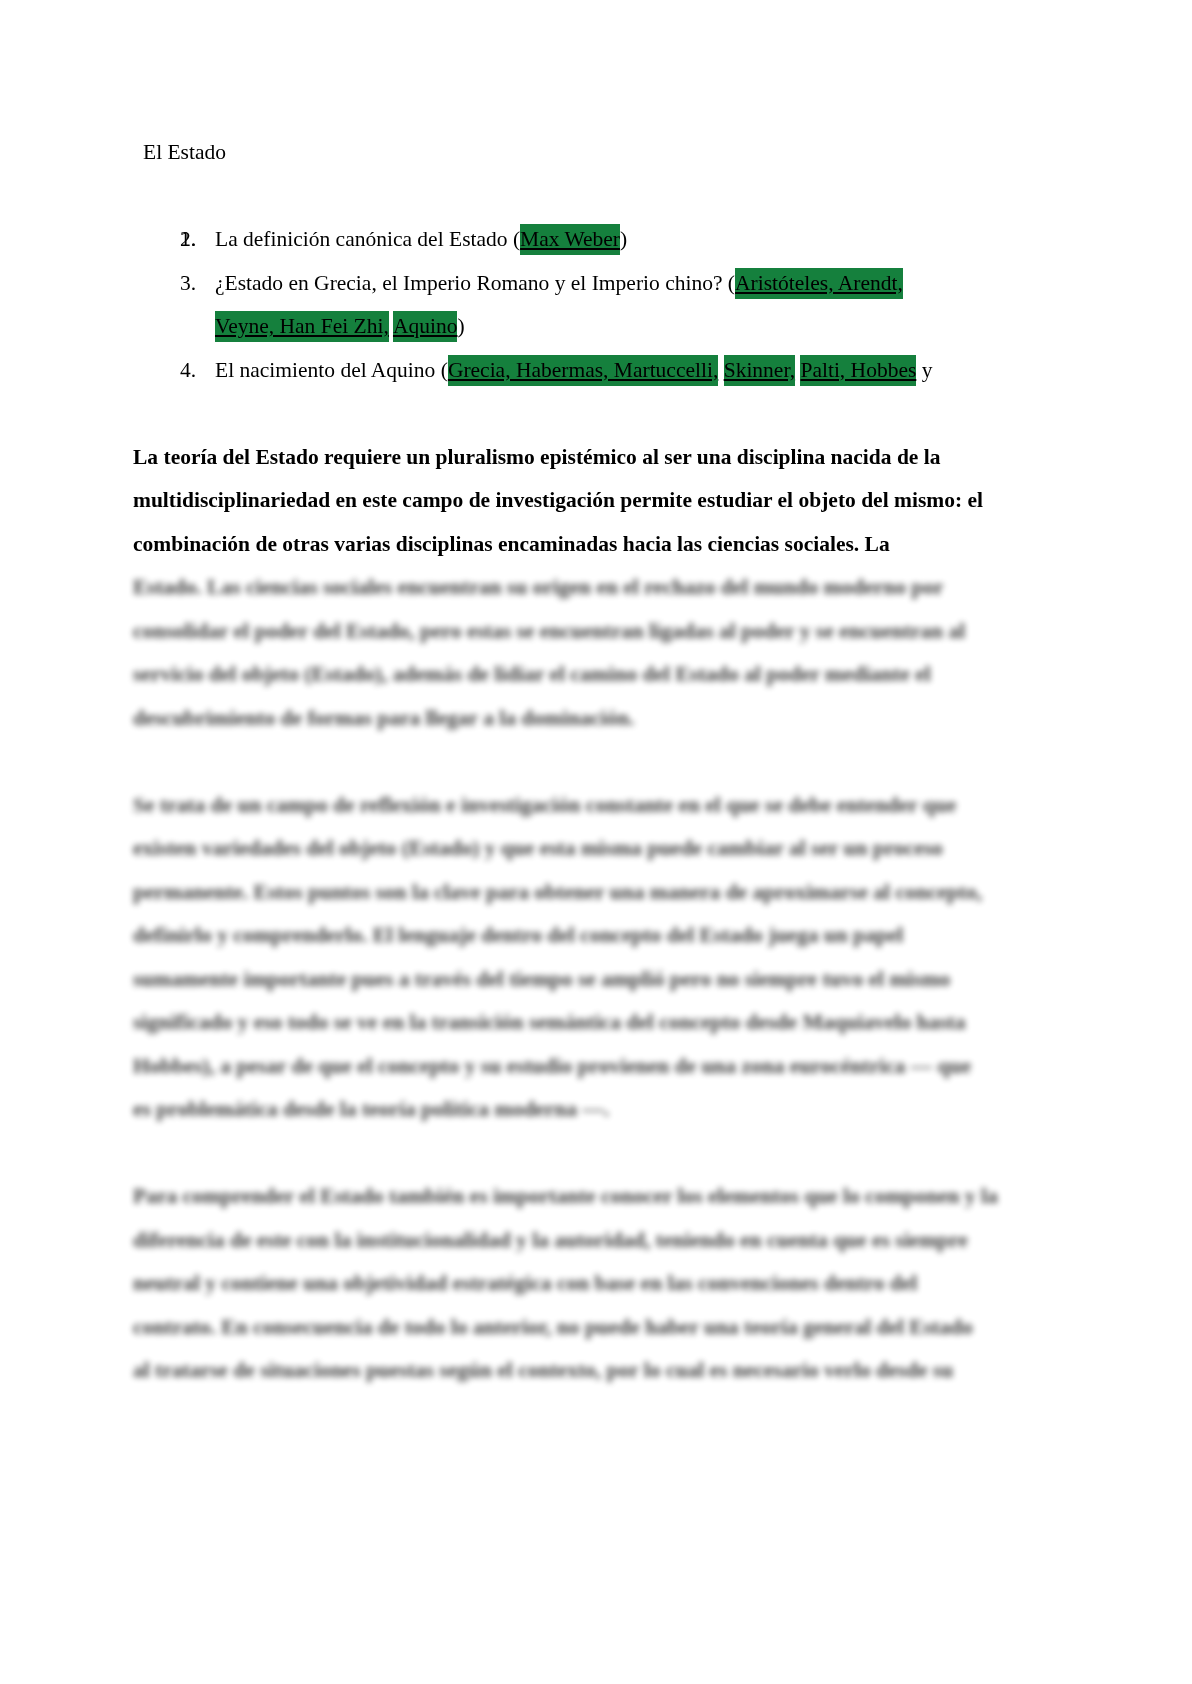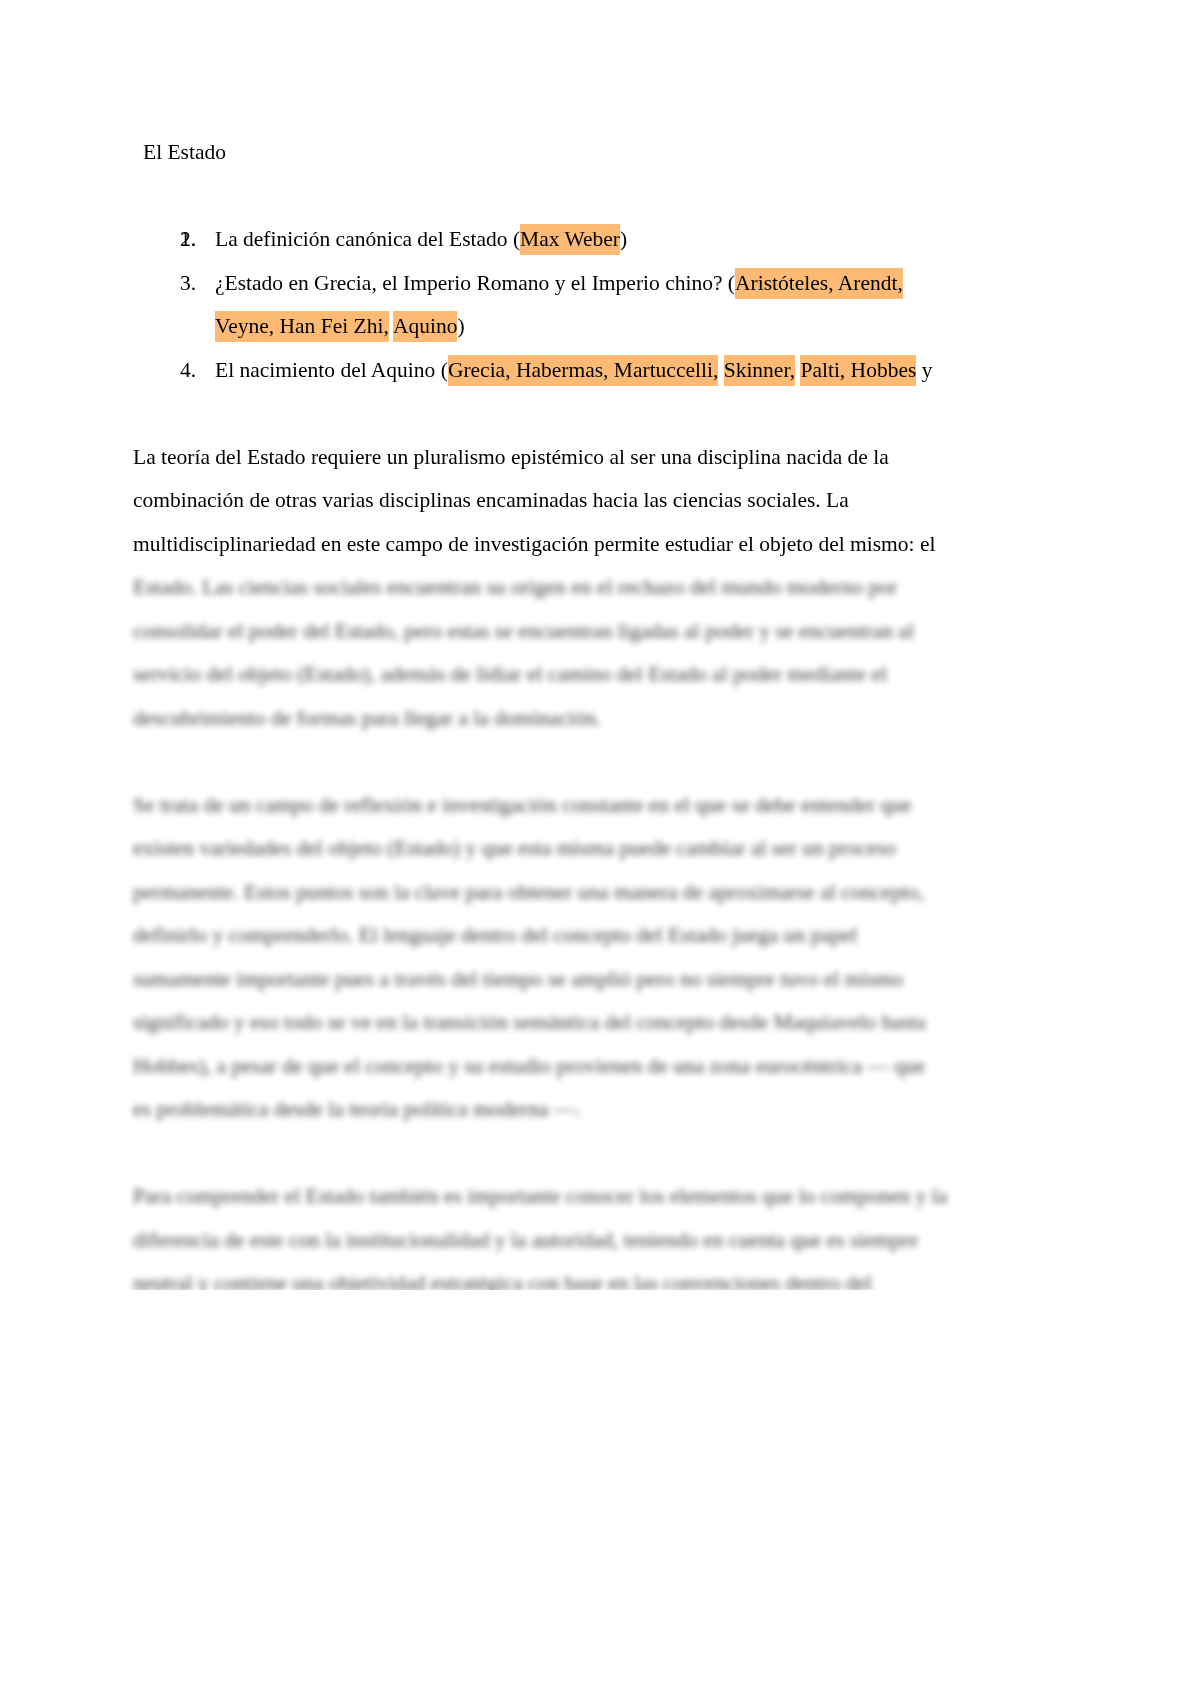--- a/index.html
+++ b/index.html
@@ -3,21 +3,21 @@
 <meta charset="utf-8">
 <style>
   html, body {
     margin: 0;
     padding: 0;
     background: #ffffff;
   }
   .page {
     position: relative;
     width: 1192px;
-    height: 1290px;
+    height: 1684px;
     box-sizing: border-box;
     padding: 131px 115px 0 133px;
     background: #ffffff;
     overflow: hidden;
     font-family: "Liberation Serif", "DejaVu Serif", serif;
     font-size: 21.5px;
     line-height: 43.5px;
     color: #000000;
   }
   .doc-title {
@@ -32,28 +32,30 @@
     position: relative;
     padding-left: 82px;
     white-space: pre;
   }
   .li-num {
     position: absolute;
     left: 47px;
     top: 0;
   }
   .hl {
-    background: #fdba74;
+    background: #15803d;
     padding: 3px 0 4px 0;
+    text-decoration: underline;
   }
   .para {
     margin: 0 0 43.5px 0;
   }
   .line {
     white-space: pre;
+    font-weight: bold;
   }
   .line.blurred {
     filter: blur(3px);
     opacity: 0.78;
   }
 </style>
 </head>
 <body>
 
 <div class="page">
@@ -61,22 +63,22 @@
   <div class="outline" id="outline">
       <div class="li-line"><span class="li-num">1.</span></div>
       <div class="li-line"><span class="li-num">2.</span><span>La definición canónica del Estado (</span><span class="hl">Max Weber</span><span>)</span></div>
       <div class="li-line"><span class="li-num">3.</span><span>¿Estado en Grecia, el Imperio Romano y el Imperio chino? (</span><span class="hl">Aristóteles, Arendt,</span></div>
       <div class="li-line"><span class="hl">Veyne, Han Fei Zhi,</span><span> </span><span class="hl">Aquino</span><span>)</span></div>
       <div class="li-line"><span class="li-num">4.</span><span>El nacimiento del Aquino (</span><span class="hl">Grecia, Habermas, Martuccelli,</span><span> </span><span class="hl">Skinner,</span><span> </span><span class="hl">Palti, Hobbes</span><span> y</span></div>
     </div>
   <div id="paragraphs">
       <div class="para">
         <div class="line">La teoría del Estado requiere un pluralismo epistémico al ser una disciplina nacida de la</div>
+        <div class="line">multidisciplinariedad en este campo de investigación permite estudiar el objeto del mismo: el</div>
         <div class="line">combinación de otras varias disciplinas encaminadas hacia las ciencias sociales. La</div>
-        <div class="line">multidisciplinariedad en este campo de investigación permite estudiar el objeto del mismo: el</div>
         <div class="line blurred">Estado. Las ciencias sociales encuentran su origen en el rechazo del mundo moderno por</div>
         <div class="line blurred">consolidar el poder del Estado, pero estas se encuentran ligadas al poder y se encuentran al</div>
         <div class="line blurred">servicio del objeto (Estado), además de lidiar el camino del Estado al poder mediante el</div>
         <div class="line blurred">descubrimiento de formas para llegar a la dominación.</div>
       </div>
       <div class="para">
         <div class="line blurred">Se trata de un campo de reflexión e investigación constante en el que se debe entender que</div>
         <div class="line blurred">existen variedades del objeto (Estado) y que esta misma puede cambiar al ser un proceso</div>
         <div class="line blurred">permanente. Estos puntos son la clave para obtener una manera de aproximarse al concepto,</div>
         <div class="line blurred">definirlo y comprenderlo. El lenguaje dentro del concepto del Estado juega un papel</div>

